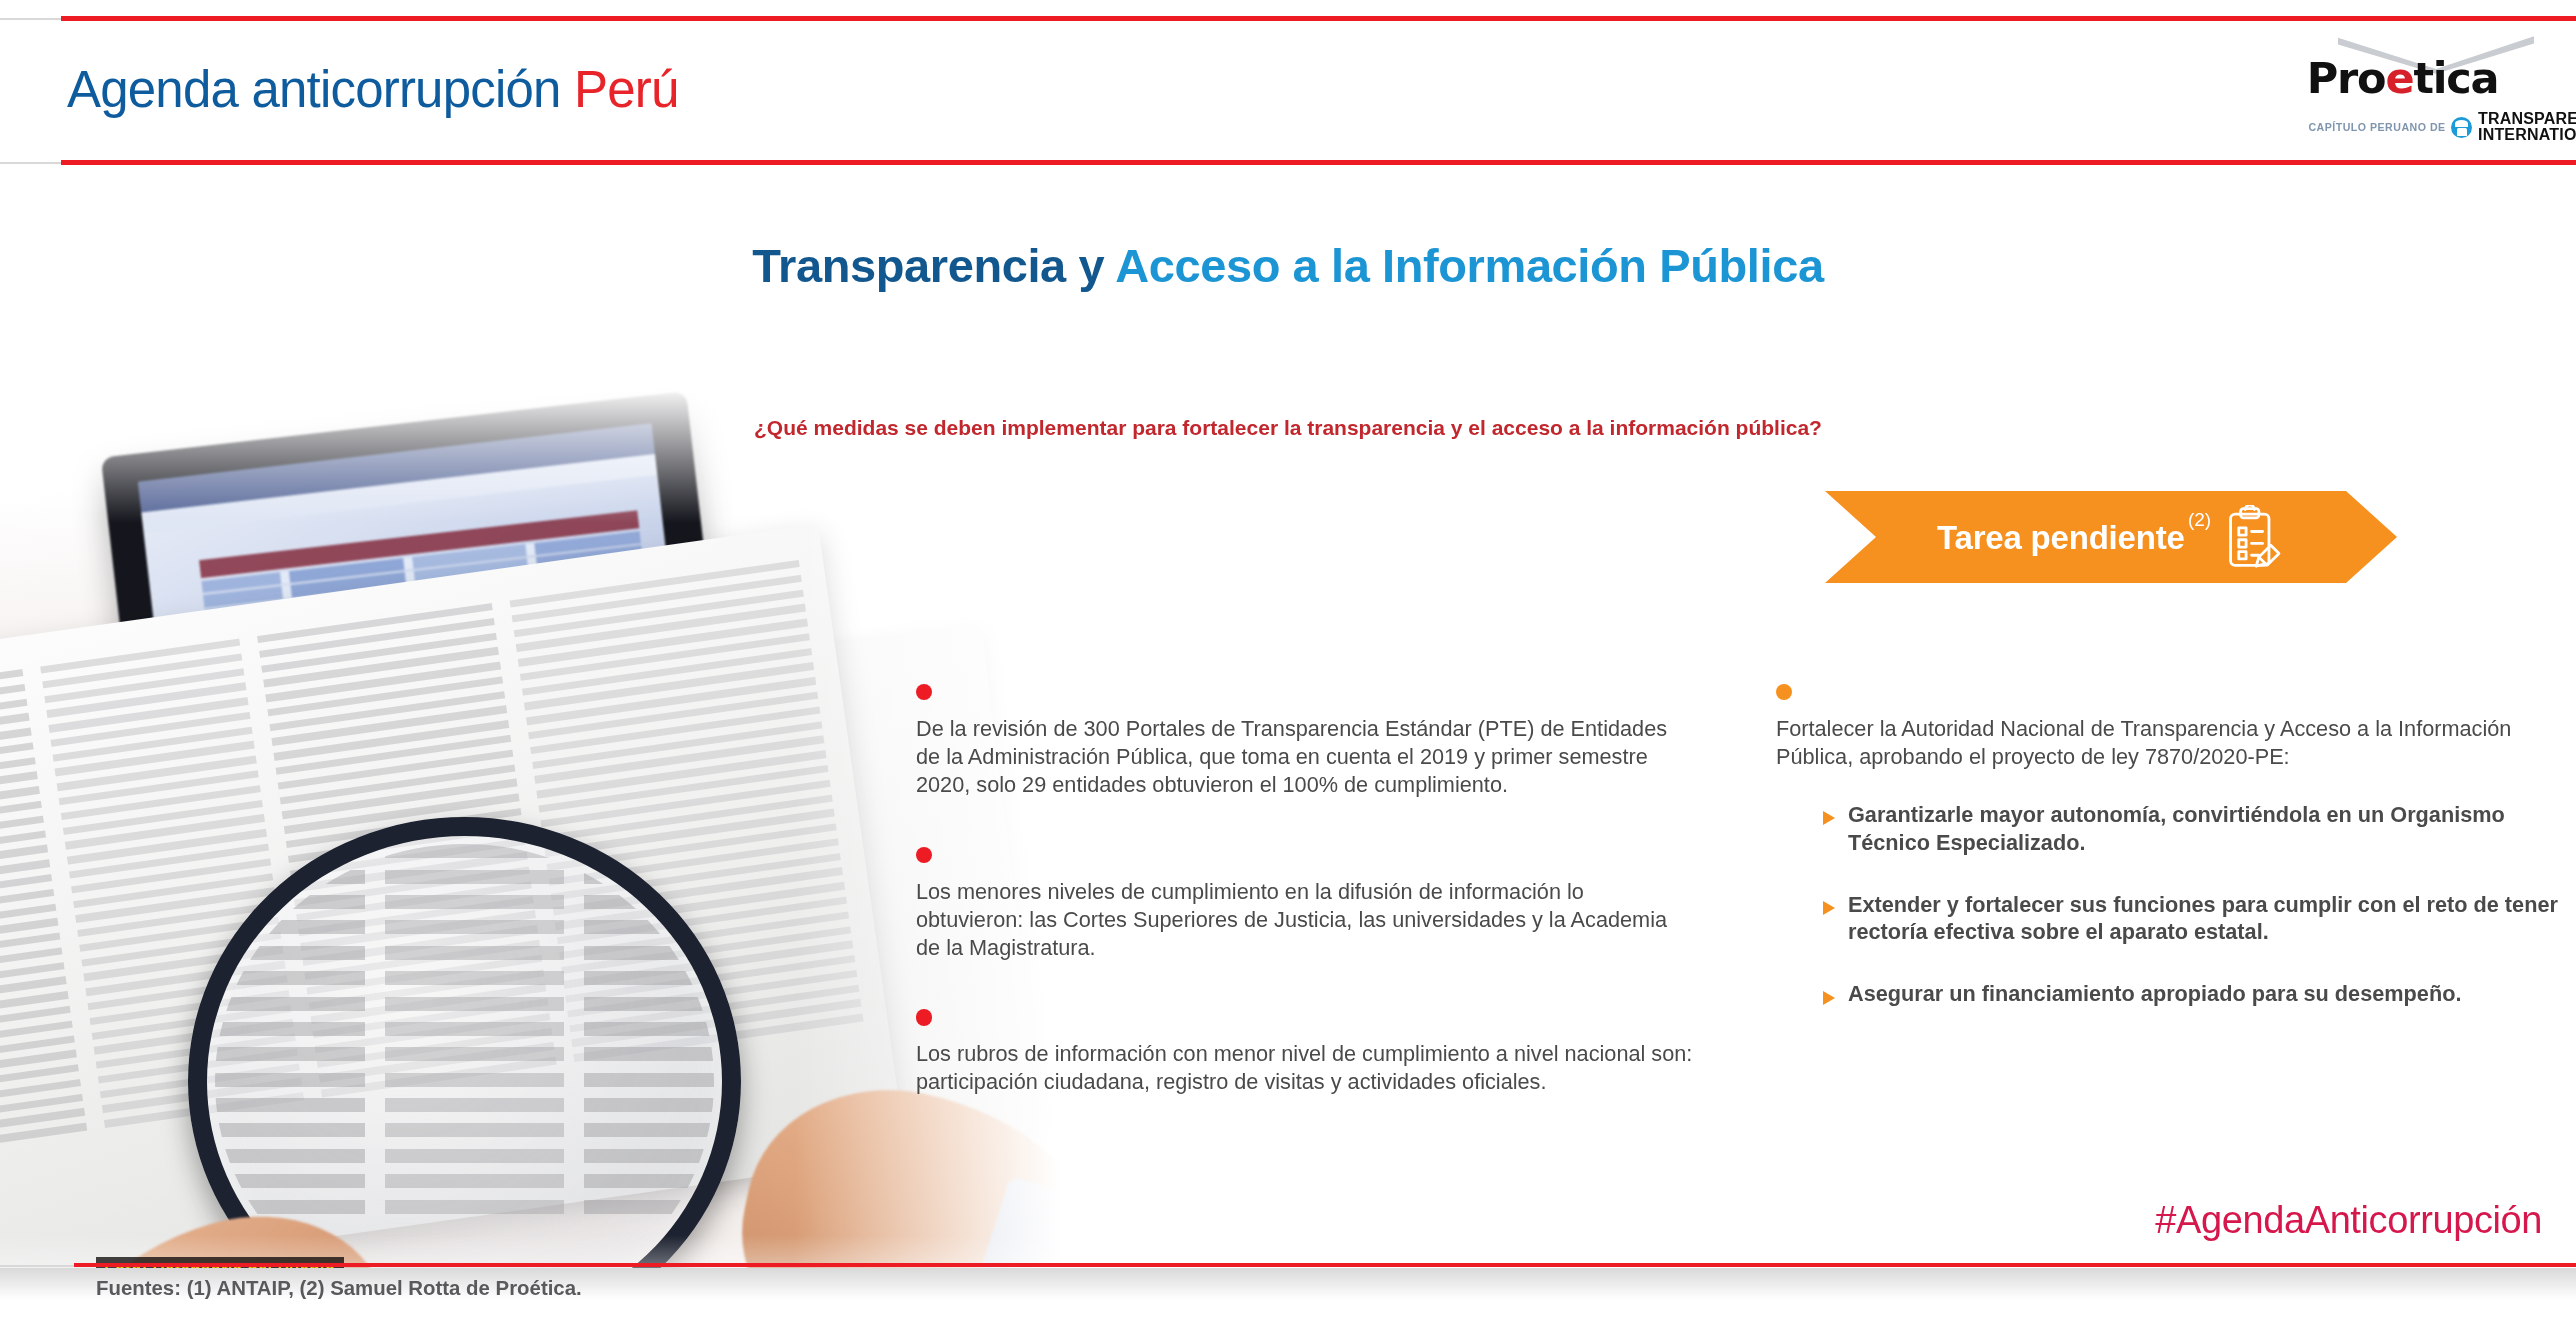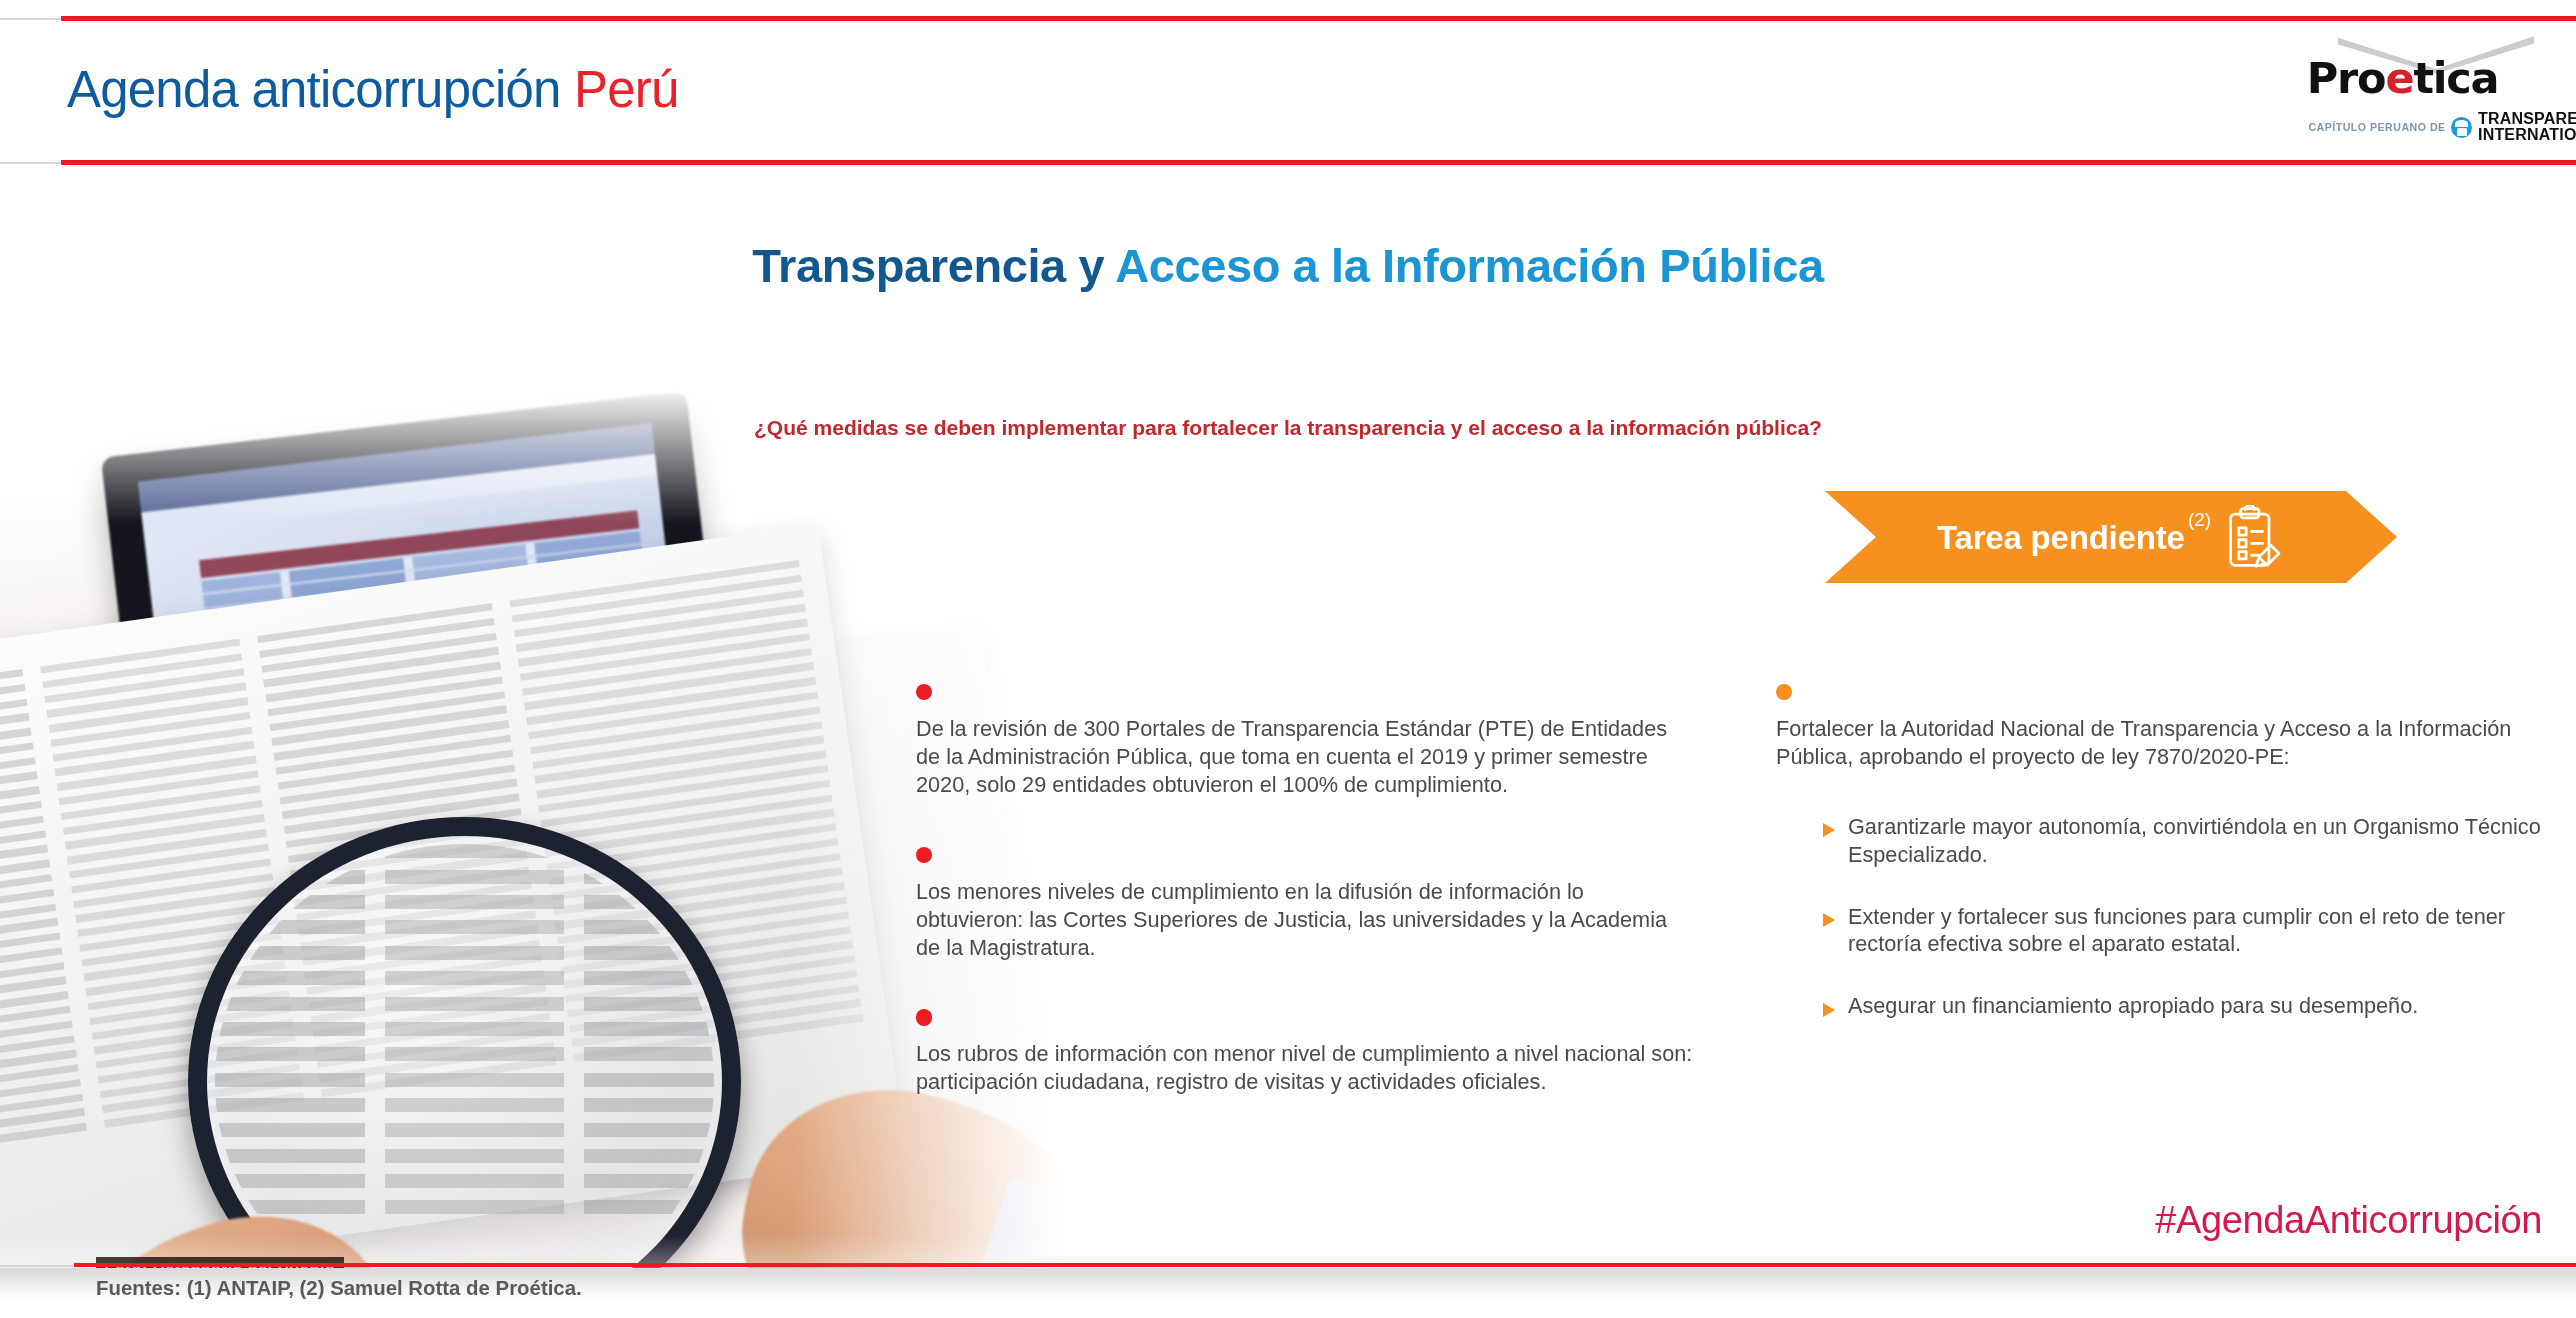--- a/index.html
+++ b/index.html
@@ -213,21 +213,21 @@
   .dot{
     flex:0 0 auto;width:16.4px;height:16.4px;border-radius:50%;margin-top:9px;
   }
   .dot-red{background:#ED1B24;}
   .dot-orange{background:#F6901E;}
   .bullet-text{
     font-size:21.7px;line-height:1.285;color:#4A4A4A;
   }
   .col-left .bullet{margin-bottom:39px;}
 
-  .sub-list{margin-top:42px;padding-left:47px;}
+  .sub-list{margin-top:30px;padding-left:47px;font-weight:bold;}
   .sub-bullet{display:flex;align-items:flex-start;gap:13px;margin-bottom:34px;}
   .tri{
     flex:0 0 auto;width:0;height:0;margin-top:10.6px;
     border-left:12.3px solid #F6901E;
     border-top:7.4px solid transparent;
     border-bottom:7.4px solid transparent;
   }
   .sub-text{font-size:21.7px;line-height:1.285;color:#4A4A4A;}
 
   

